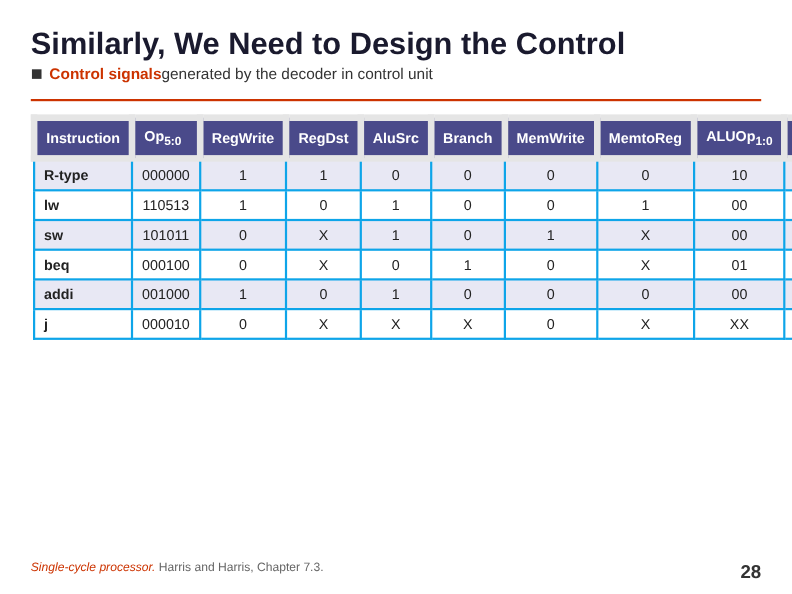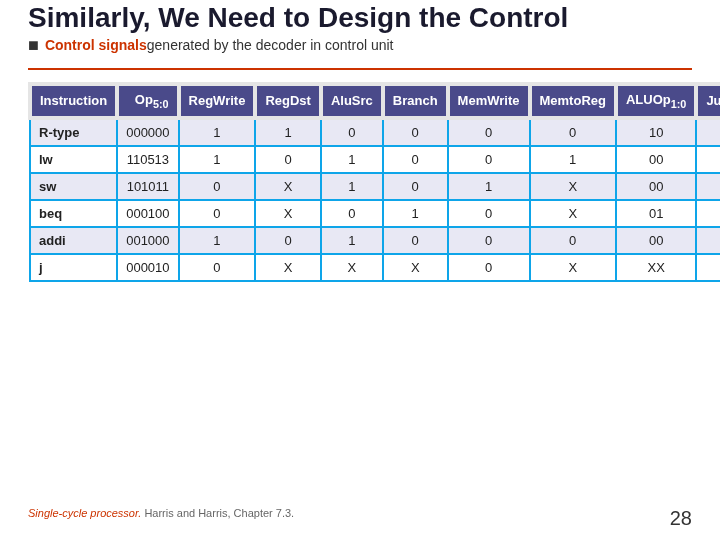--- a/index.html
+++ b/index.html
@@ -8,21 +8,21 @@
       width: 720px;
       height: 540px;
       background: #fff;
       font-family: Arial, sans-serif;
       overflow: hidden;
     }
 
     .page {
       width: 720px;
       height: 540px;
-      padding: 2px 28px 10px 28px;
+      padding: 24px 28px 10px 28px;
       display: flex;
       flex-direction: column;
     }
 
     .title-area {
       margin-bottom: 6px;
     }
 
     .main-title {
       font-size: 28px;
@@ -70,23 +70,23 @@
       font-size: 13px;
     }
 
     thead tr {
       background: #4a4a8a;
       color: #fff;
     }
 
     thead th {
       padding: 6px 8px;
-      text-align: right;
-      font-weight: bold;
-      border: 4px solid #e5e5e5;
+      text-align: left;
+      font-weight: bold;
+      border: 6px solid #e5e5e5;
       font-size: 13px;
     }
 
     tbody tr:nth-child(odd) {
       background: #e8e8f4;
     }
 
     tbody tr:nth-child(even) {
       background: #ffffff;
     }
@@ -113,22 +113,22 @@
       font-size: 11px;
       color: #666;
     }
 
     .footer-link {
       color: #cc3300;
       font-style: italic;
     }
 
     .footer-page {
-      font-size: 20px;
-      font-weight: normal;
+      font-size: 17px;
+      font-weight: bold;
       color: #333;
     }
   </style>
 </head>
 <body>
 
 <div class="page">
 
   <div class="title-area">
     <div class="main-title">

